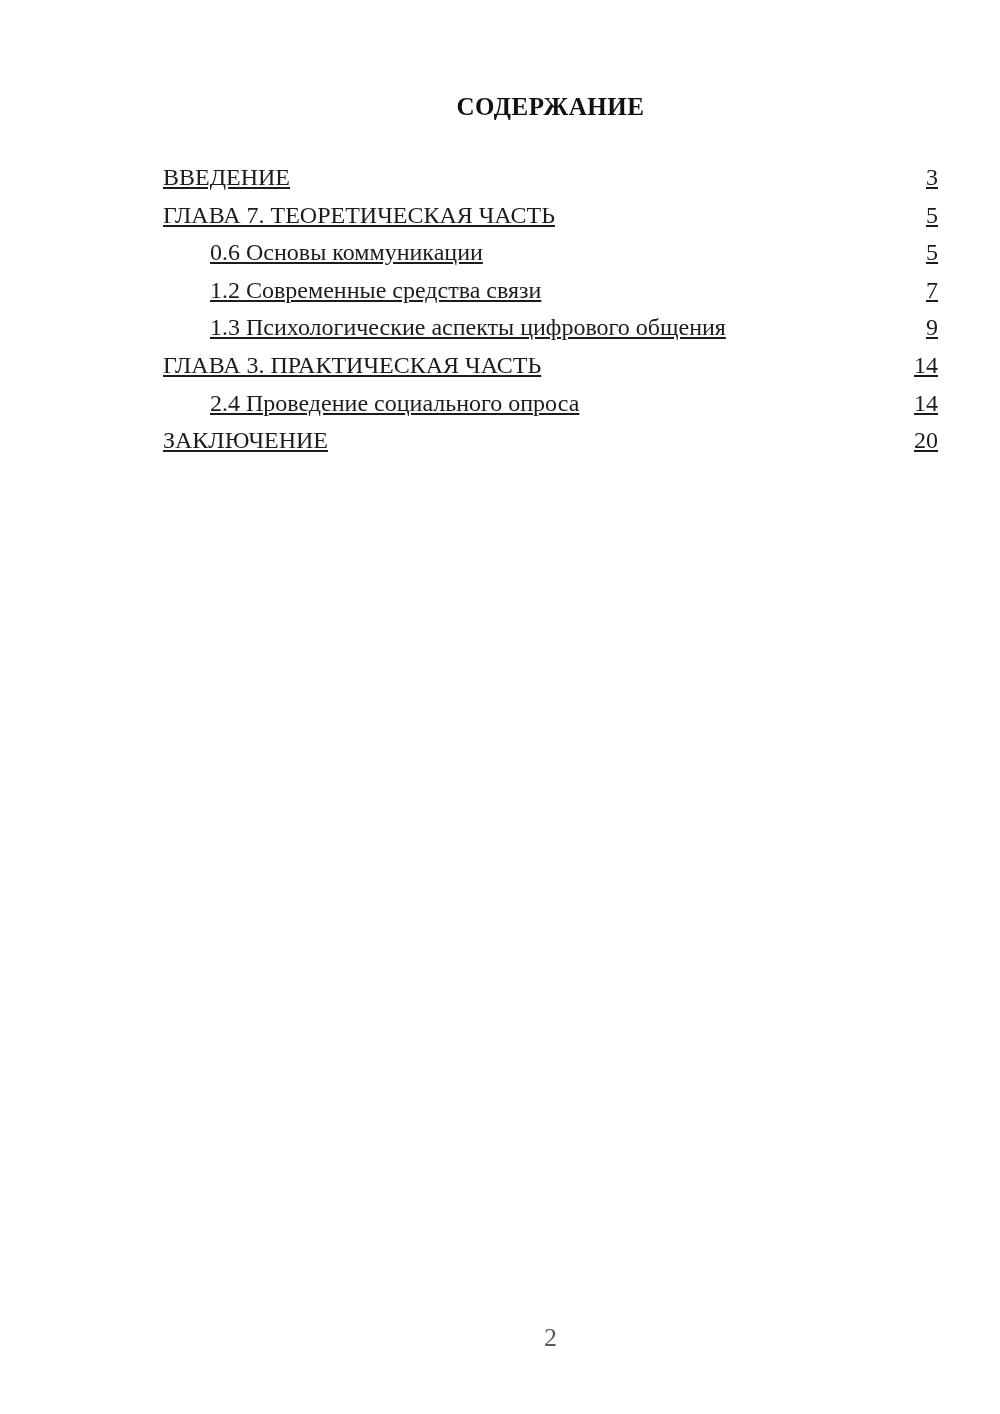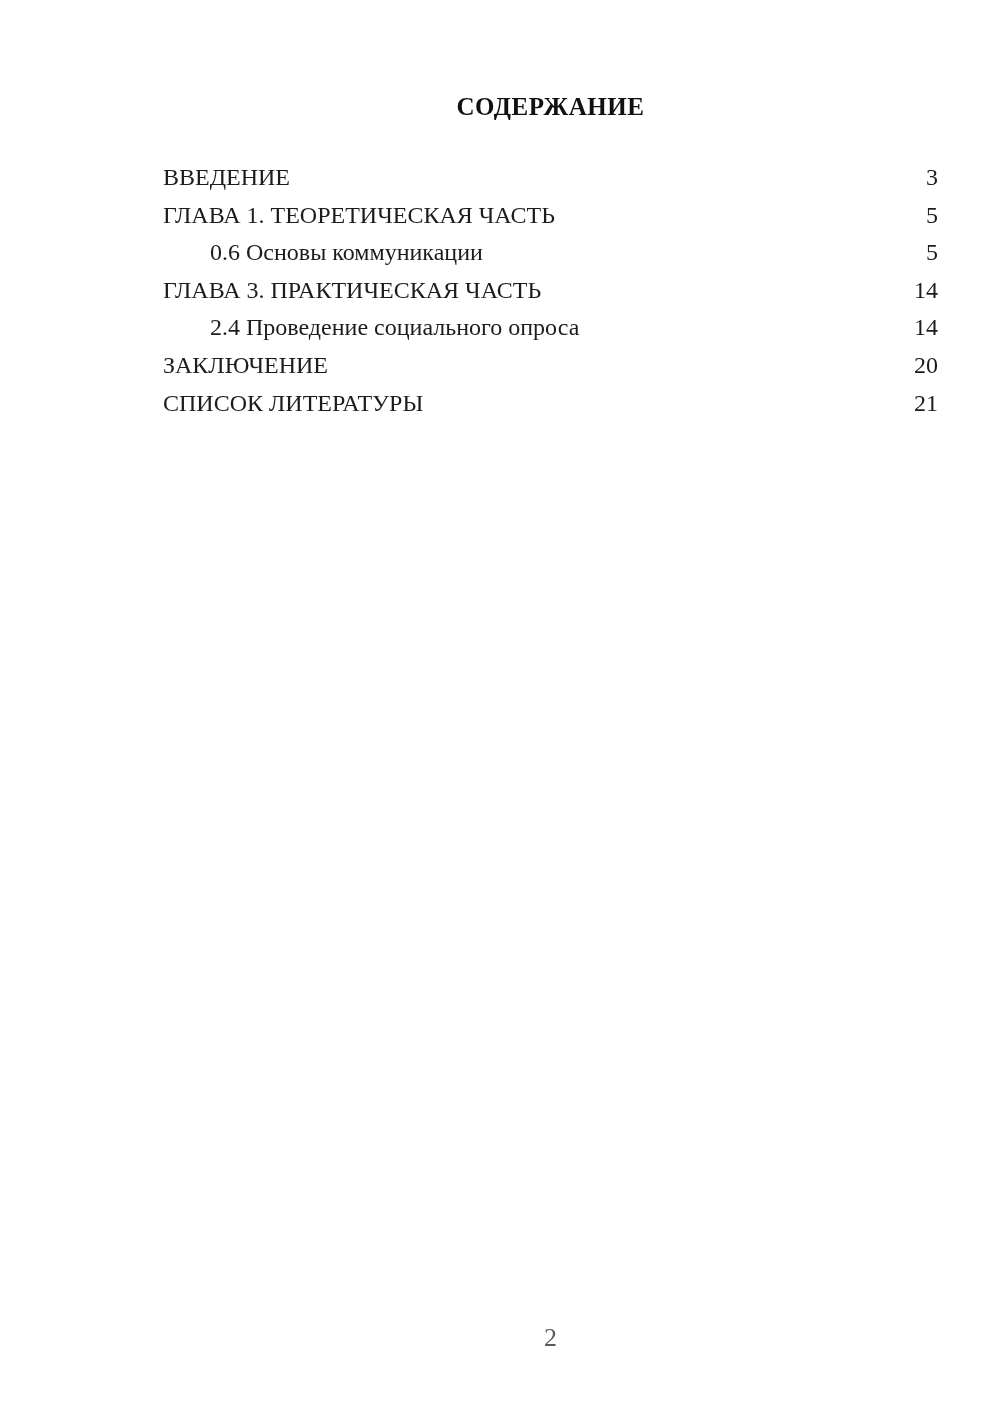--- a/index.html
+++ b/index.html
@@ -28,20 +28,21 @@
     margin: 92px 0 0 0;
     text-align: center;
     font-weight: bold;
     font-size: 25px;
     line-height: 30px;
     letter-spacing: 0.5px;
     color: #111111;
   }
   .toc {
     margin-top: 37px;
+    text-decoration: underline;
   }
   .toc-row {
     display: flex;
     justify-content: space-between;
     align-items: baseline;
     font-size: 24px;
     line-height: 37.6px;
     white-space: nowrap;
   }
   .toc-row .label {
@@ -73,40 +74,44 @@
 <div class="page">
   <div class="content">
     <h1 class="doc-title">СОДЕРЖАНИЕ</h1>
 
     <div class="toc">
         <div class="toc-row">
     <span class="label">ВВЕДЕНИЕ</span>
     <span class="pagenum">3</span>
   </div>
         <div class="toc-row">
-    <span class="label">ГЛАВА 1. ТЕОРЕТИЧЕСКАЯ ЧАСТЬ</span>
+    <span class="label">ГЛАВА 7. ТЕОРЕТИЧЕСКАЯ ЧАСТЬ</span>
     <span class="pagenum">5</span>
   </div>
         <div class="toc-row sub">
     <span class="label">0.6 Основы коммуникации</span>
     <span class="pagenum">5</span>
+  </div>
+        <div class="toc-row sub">
+    <span class="label">1.2 Современные средства связи</span>
+    <span class="pagenum">7</span>
+  </div>
+        <div class="toc-row sub">
+    <span class="label">1.3 Психологические аспекты цифрового общения</span>
+    <span class="pagenum">9</span>
   </div>
         <div class="toc-row">
     <span class="label">ГЛАВА 3. ПРАКТИЧЕСКАЯ ЧАСТЬ</span>
     <span class="pagenum">14</span>
   </div>
         <div class="toc-row sub">
     <span class="label">2.4 Проведение социального опроса</span>
     <span class="pagenum">14</span>
   </div>
         <div class="toc-row">
     <span class="label">ЗАКЛЮЧЕНИЕ</span>
     <span class="pagenum">20</span>
   </div>
-        <div class="toc-row">
-    <span class="label">СПИСОК ЛИТЕРАТУРЫ</span>
-    <span class="pagenum">21</span>
-  </div>
       </div>
   </div>
 
   <div class="footer-page-num">2</div>
 </div>
 
 </body></html>

